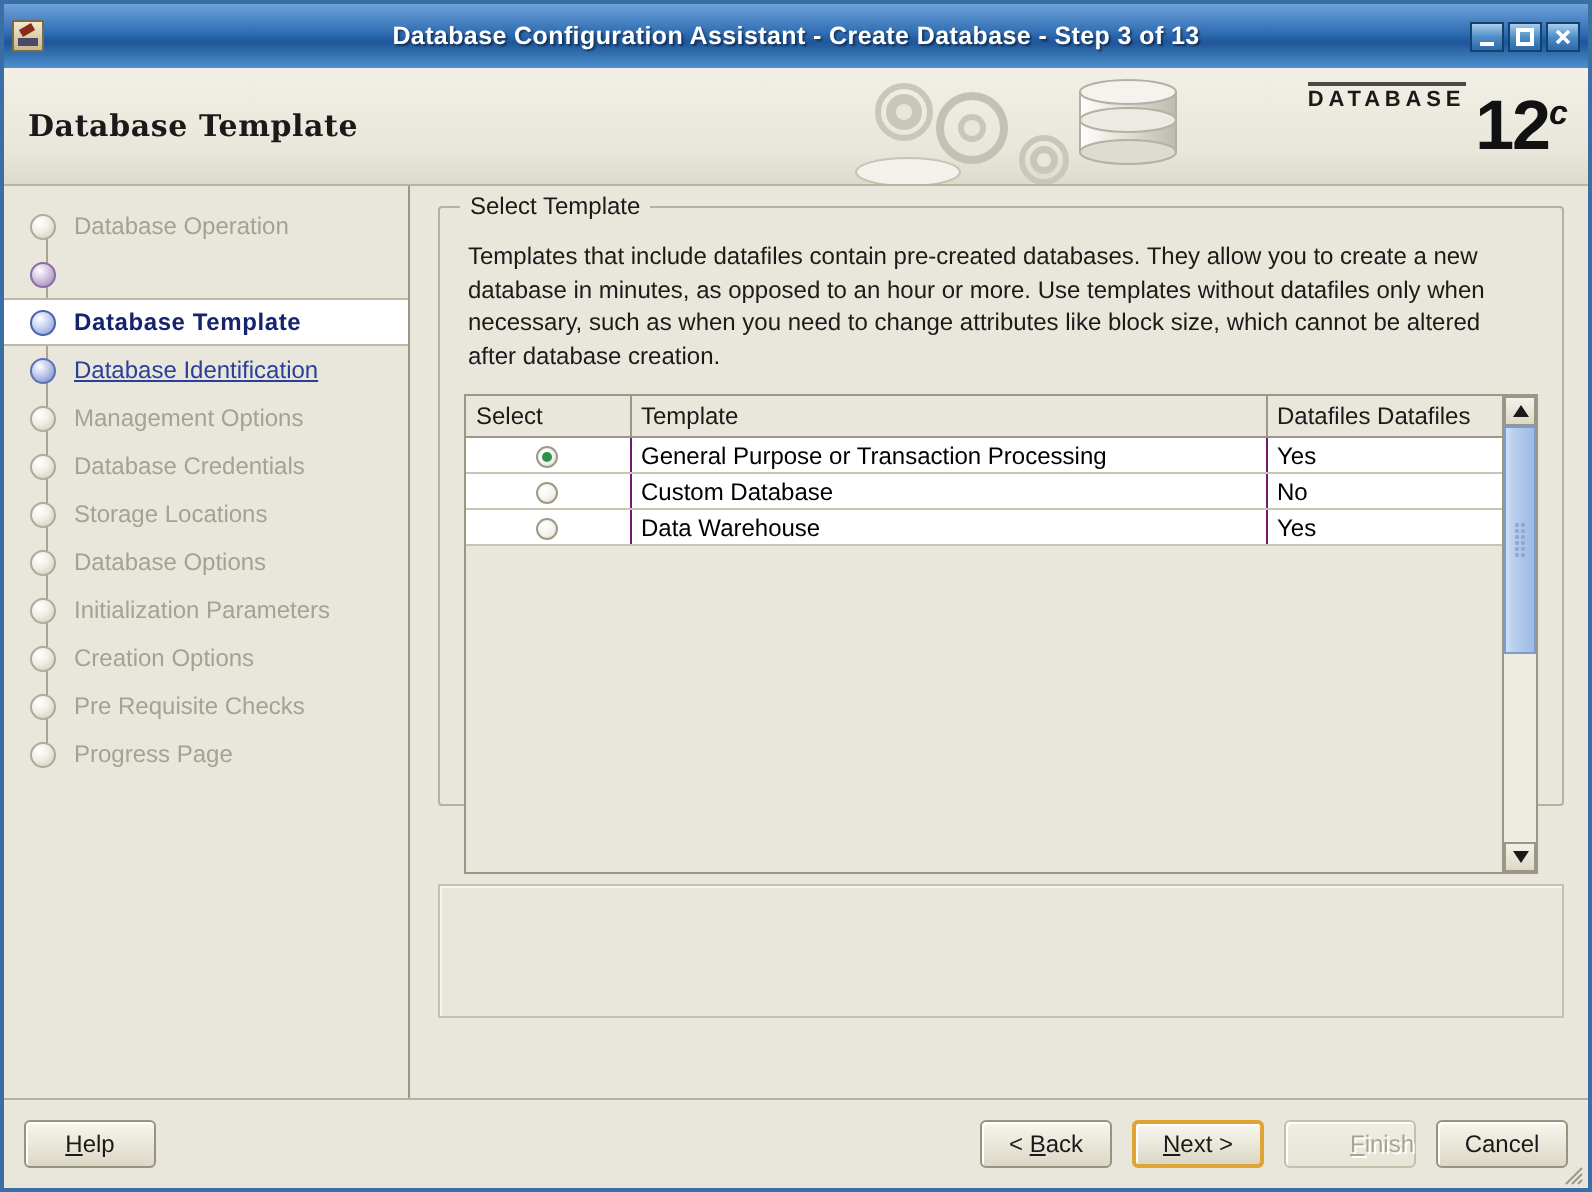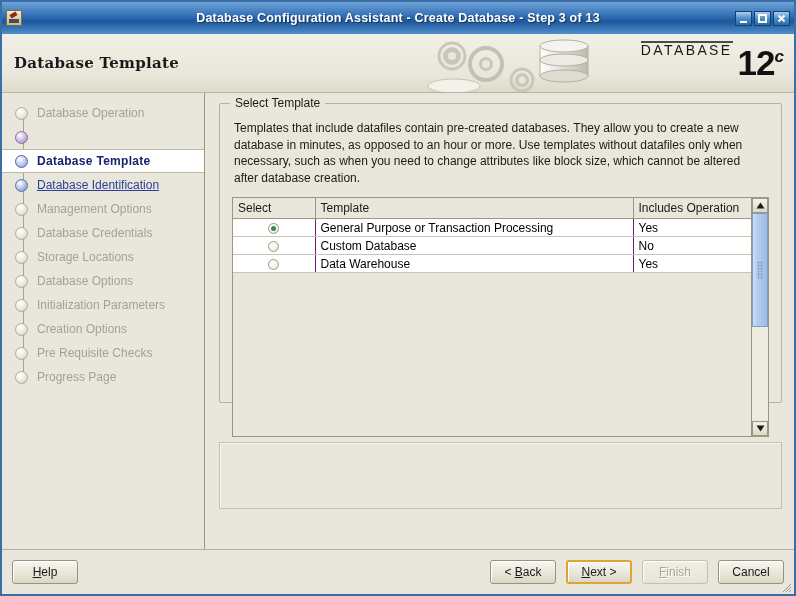--- a/index.html
+++ b/index.html
@@ -136,22 +136,22 @@
   .oracle-word sup {
     font-size: 8px;
     vertical-align: super;
   }
   .oracle-rule {
     height: 2px;
     background: #4a4a4a;
     margin: 1px 0 1px 0;
   }
   .oracle-db {
-    font-size: 14px;
-    font-weight: normal;
+    font-size: 11px;
+    font-weight: bold;
     letter-spacing: 2.4px;
     color: #1a1a1a;
     line-height: 13px;
   }
   .oracle-ver {
     font-family: "Liberation Sans", sans-serif;
     font-size: 35px;
     font-weight: bold;
     color: #111111;
     line-height: 34px;
@@ -446,20 +446,21 @@
   .btn.wide { min-width: 66px; }
   .btn.focused {
     border: 2px solid #e0a434;
     padding: 3px 0;
   }
   .btn.disabled {
     color: #a9a596;
     background: linear-gradient(to bottom, #f0eee5 0%, #e7e4d7 100%);
     border-color: #c3bfae;
     text-shadow: 1px 1px 0 #ffffff;
+    text-align: right;
   }
   .btn u { text-decoration: underline; }
   .btn-help { min-width: 66px; }
   .btn-details {
     min-width: 0;
     padding: 4px 8px;
   }
   .resize-grip {
     position: absolute;
     right: 2px; bottom: 1px;
@@ -607,21 +608,21 @@
             <table class="tmpl">
               <colgroup>
                 <col class="col-select">
                   <col>
                   <col class="col-datafiles">
               </colgroup>
               <thead>
                 <tr>
                   <th>Select</th>
                   <th>Template</th>
-                  <th>Includes Operation</th>
+                  <th>Datafiles Datafiles</th>
                 </tr>
               </thead>
               <tbody>
                 <tr>
                   <td class="cell-select">
                     <span class="radio checked"></span>
                   </td>
                   <td>General Purpose or Transaction Processing</td>
                   <td>Yes</td>
                 </tr>

